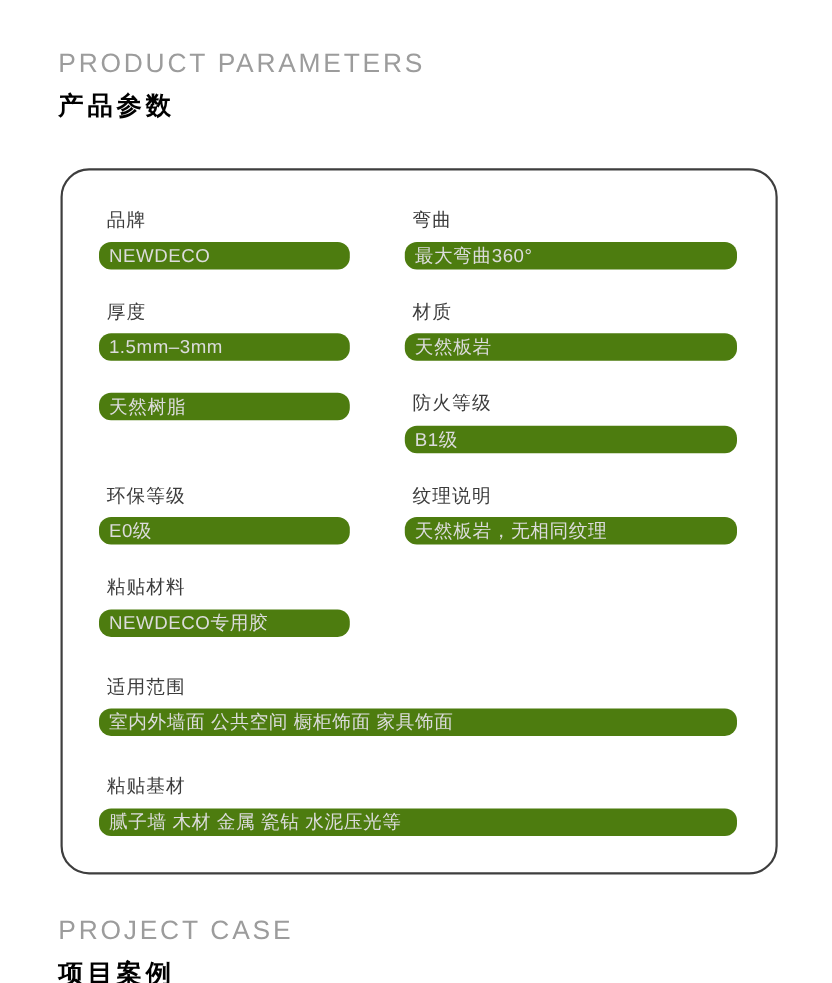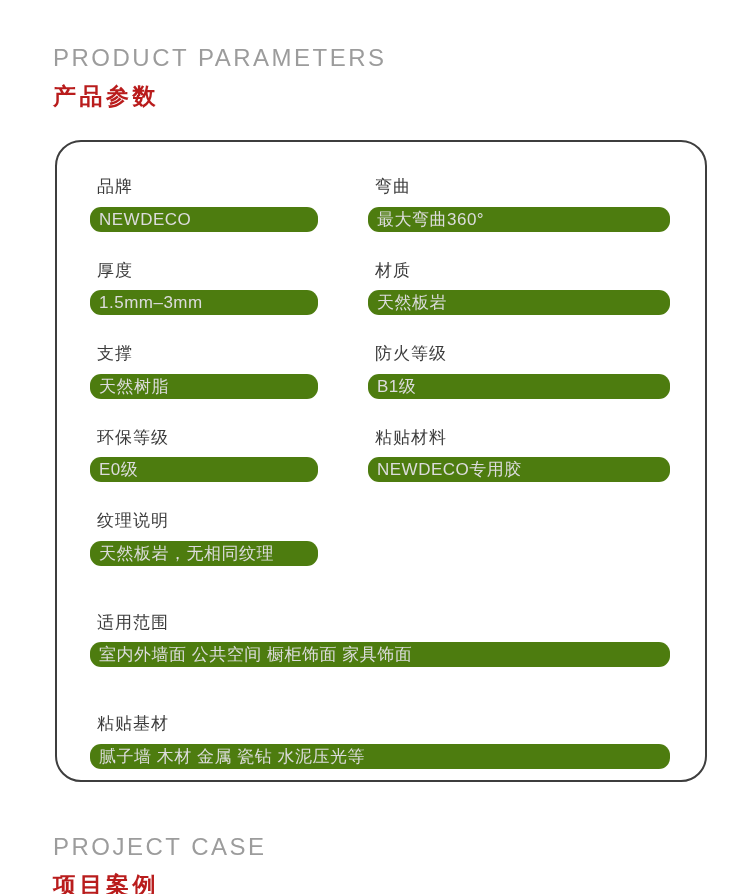--- a/index.html
+++ b/index.html
@@ -18,45 +18,45 @@
   .section-header { position: absolute; left: 53px; }
   .section-header .title-en {
     font-size: 24px;
     font-weight: 400;
     color: #9c9c9c;
     letter-spacing: 2.5px;
   }
   .section-header .title-zh {
     font-size: 23px;
     font-weight: 700;
-    color: #b91c1c;
+    color: #000000;
     letter-spacing: 3.5px;
     margin-top: 9px;
   }
   .header-params { top: 44px; }
   .header-case  { top: 833px; }
 
   .params-box {
     position: absolute;
     left: 55px;
-    top: 140px;
+    top: 153px;
     width: 652px;
     height: 642px;
     border: 2px solid #3e3e3e;
     border-radius: 26px;
     padding: 35px 36px 0 33px;
     background: #ffffff;
   }
   .params-grid {
     display: grid;
     grid-template-columns: 228px 302px;
     column-gap: 50px;
   }
   .param { margin-bottom: 29px; }
-  .param.full { grid-column: 1 / -1; margin-top: 18px; }
+  .param.full { grid-column: 1 / -1; margin-top: 7px; }
   .param .label {
     font-size: 17px;
     color: #3c3c3c;
     letter-spacing: 1px;
     padding-left: 7px;
     margin-bottom: 10px;
     line-height: 1.15;
   }
   .param .bar {
     height: 25px;
@@ -95,40 +95,39 @@
       <div class="param">
         <div class="label">厚度</div>
         <div class="bar">1.5mm–3mm</div>
       </div>
 
       <div class="param">
         <div class="label">材质</div>
         <div class="bar">天然板岩</div>
       </div>
       <div class="param">
-        <div class="label">支撑</div>
         <div class="bar">天然树脂</div>
       </div>
 
       <div class="param">
         <div class="label">防火等级</div>
         <div class="bar">B1级</div>
       </div>
       <div class="param">
         <div class="label">环保等级</div>
         <div class="bar">E0级</div>
       </div>
 
       <div class="param">
+        <div class="label">纹理说明</div>
+        <div class="bar">天然板岩，无相同纹理</div>
+      </div>
+      <div class="param">
         <div class="label">粘贴材料</div>
         <div class="bar">NEWDECO专用胶</div>
-      </div>
-      <div class="param">
-        <div class="label">纹理说明</div>
-        <div class="bar">天然板岩，无相同纹理</div>
       </div>
 
       <div class="param full">
         <div class="label">适用范围</div>
         <div class="bar">室内外墙面 公共空间 橱柜饰面 家具饰面</div>
       </div>
 
       <div class="param full">
         <div class="label">粘贴基材</div>
         <div class="bar">腻子墙 木材 金属 瓷钻 水泥压光等</div>

